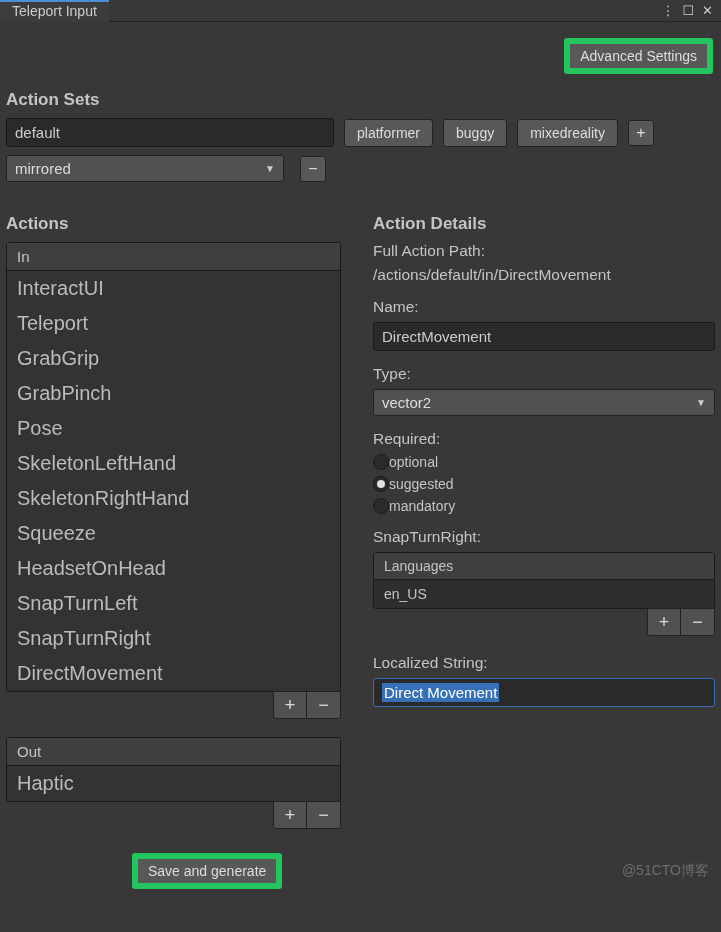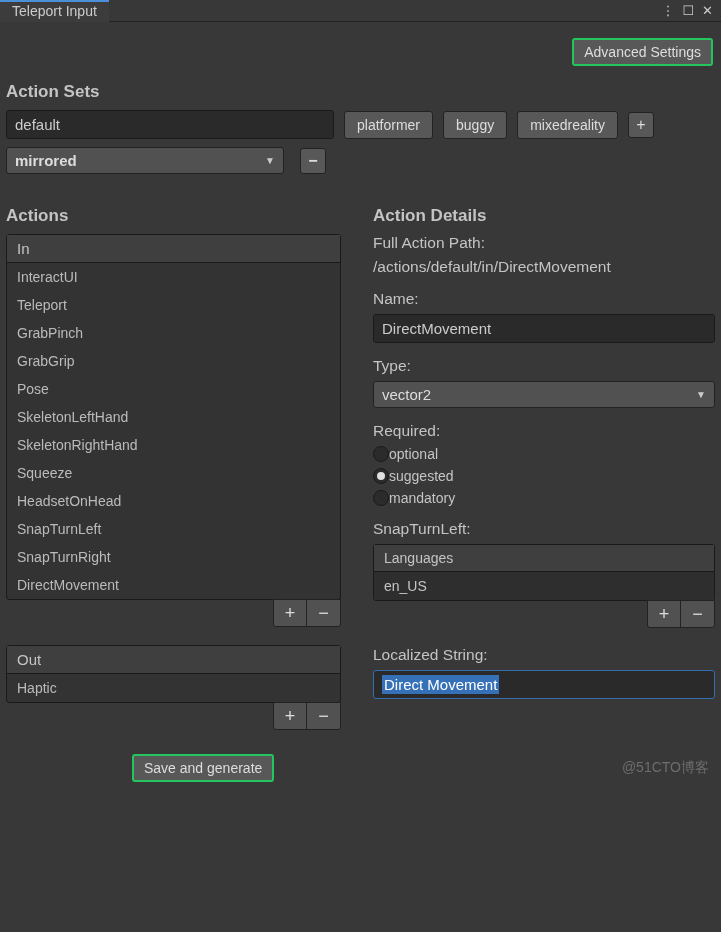--- a/index.html
+++ b/index.html
@@ -33,21 +33,21 @@
       display: flex;
       gap: 8px;
       padding-right: 8px;
       color: #ccc;
     }
     .winicons span { font-size: 13px; }
     .content { padding: 6px 6px 10px 6px; }
     .toprow { display: flex; justify-content: flex-end; margin: 10px 2px 16px 0; }
     .btn {
       background: #585858;
-      border: 2px solid #22c55e;
+      border: 6px solid #22c55e;
       border-radius: 3px;
       color: #ddd;
       padding: 4px 10px;
       font-size: 14px;
       cursor: pointer;
     }
     .section-title {
       font-weight: 600;
       font-size: 17px;
       color: #c4c4c4;
@@ -89,40 +89,40 @@
       border: 1px solid #222;
       border-radius: 3px;
       padding: 4px 8px;
       display: flex;
       align-items: center;
       justify-content: space-between;
       cursor: pointer;
       color: #ddd;
       font-size: 15px;
     }
-    .mirror-row { display: flex; align-items: center; gap: 16px; margin-bottom: 26px; font-weight: bold; }
+    .mirror-row { display: flex; align-items: center; gap: 16px; margin-bottom: 26px; }
     .mirror-dd { width: 278px; }
     .cols { display: flex; gap: 32px; }
     .col-left { flex: 0 0 335px; }
     .col-right { flex: 1; }
     .listbox {
       border: 1px solid #1a1a1a;
       border-radius: 3px;
       background: #333333;
       margin-bottom: 0;
     }
     .list-head {
       background: #3f3f3f;
       border-bottom: 1px solid #1a1a1a;
       padding: 5px 10px;
       font-size: 15px;
     }
     .list-item {
       padding: 6px 10px;
-      font-size: 14px;
+      font-size: 20px;
       color: #bbb;
       cursor: pointer;
     }
     .plusminus {
       display: flex;
       justify-content: flex-end;
       margin-top: -1px;
     }
     .pm-group {
       display: flex;
@@ -245,22 +245,22 @@
 
   <div class="cols">
     <div class="col-left">
       <div class="section-title">Actions</div>
 
       <div class="listbox">
         <div class="list-head">In</div>
         <div id="in-items">
             <div class="list-item">InteractUI</div>
             <div class="list-item">Teleport</div>
+            <div class="list-item">GrabGrip</div>
             <div class="list-item">GrabPinch</div>
-            <div class="list-item">GrabGrip</div>
             <div class="list-item">Pose</div>
             <div class="list-item">SkeletonLeftHand</div>
             <div class="list-item">SkeletonRightHand</div>
             <div class="list-item">Squeeze</div>
             <div class="list-item">HeadsetOnHead</div>
             <div class="list-item">SnapTurnLeft</div>
             <div class="list-item">SnapTurnRight</div>
             <div class="list-item">DirectMovement</div>
           </div>
       </div>
@@ -309,21 +309,21 @@
           <div class="radio-row">
             <div class="radio checked"></div>
             <span>suggested</span>
           </div>
           <div class="radio-row">
             <div class="radio"></div>
             <span>mandatory</span>
           </div>
         </div>
 
-      <div class="label">SnapTurnLeft:</div>
+      <div class="label">SnapTurnRight:</div>
       <div class="loc-wrap">
         <div class="loc-head">Languages</div>
         <div id="loc-items">
             <div class="loc-item">en_US</div>
           </div>
       </div>
       <div class="plusminus mb18">
         <div class="pm-group">
           <div class="pm">+</div>
           <div class="pm">−</div>

